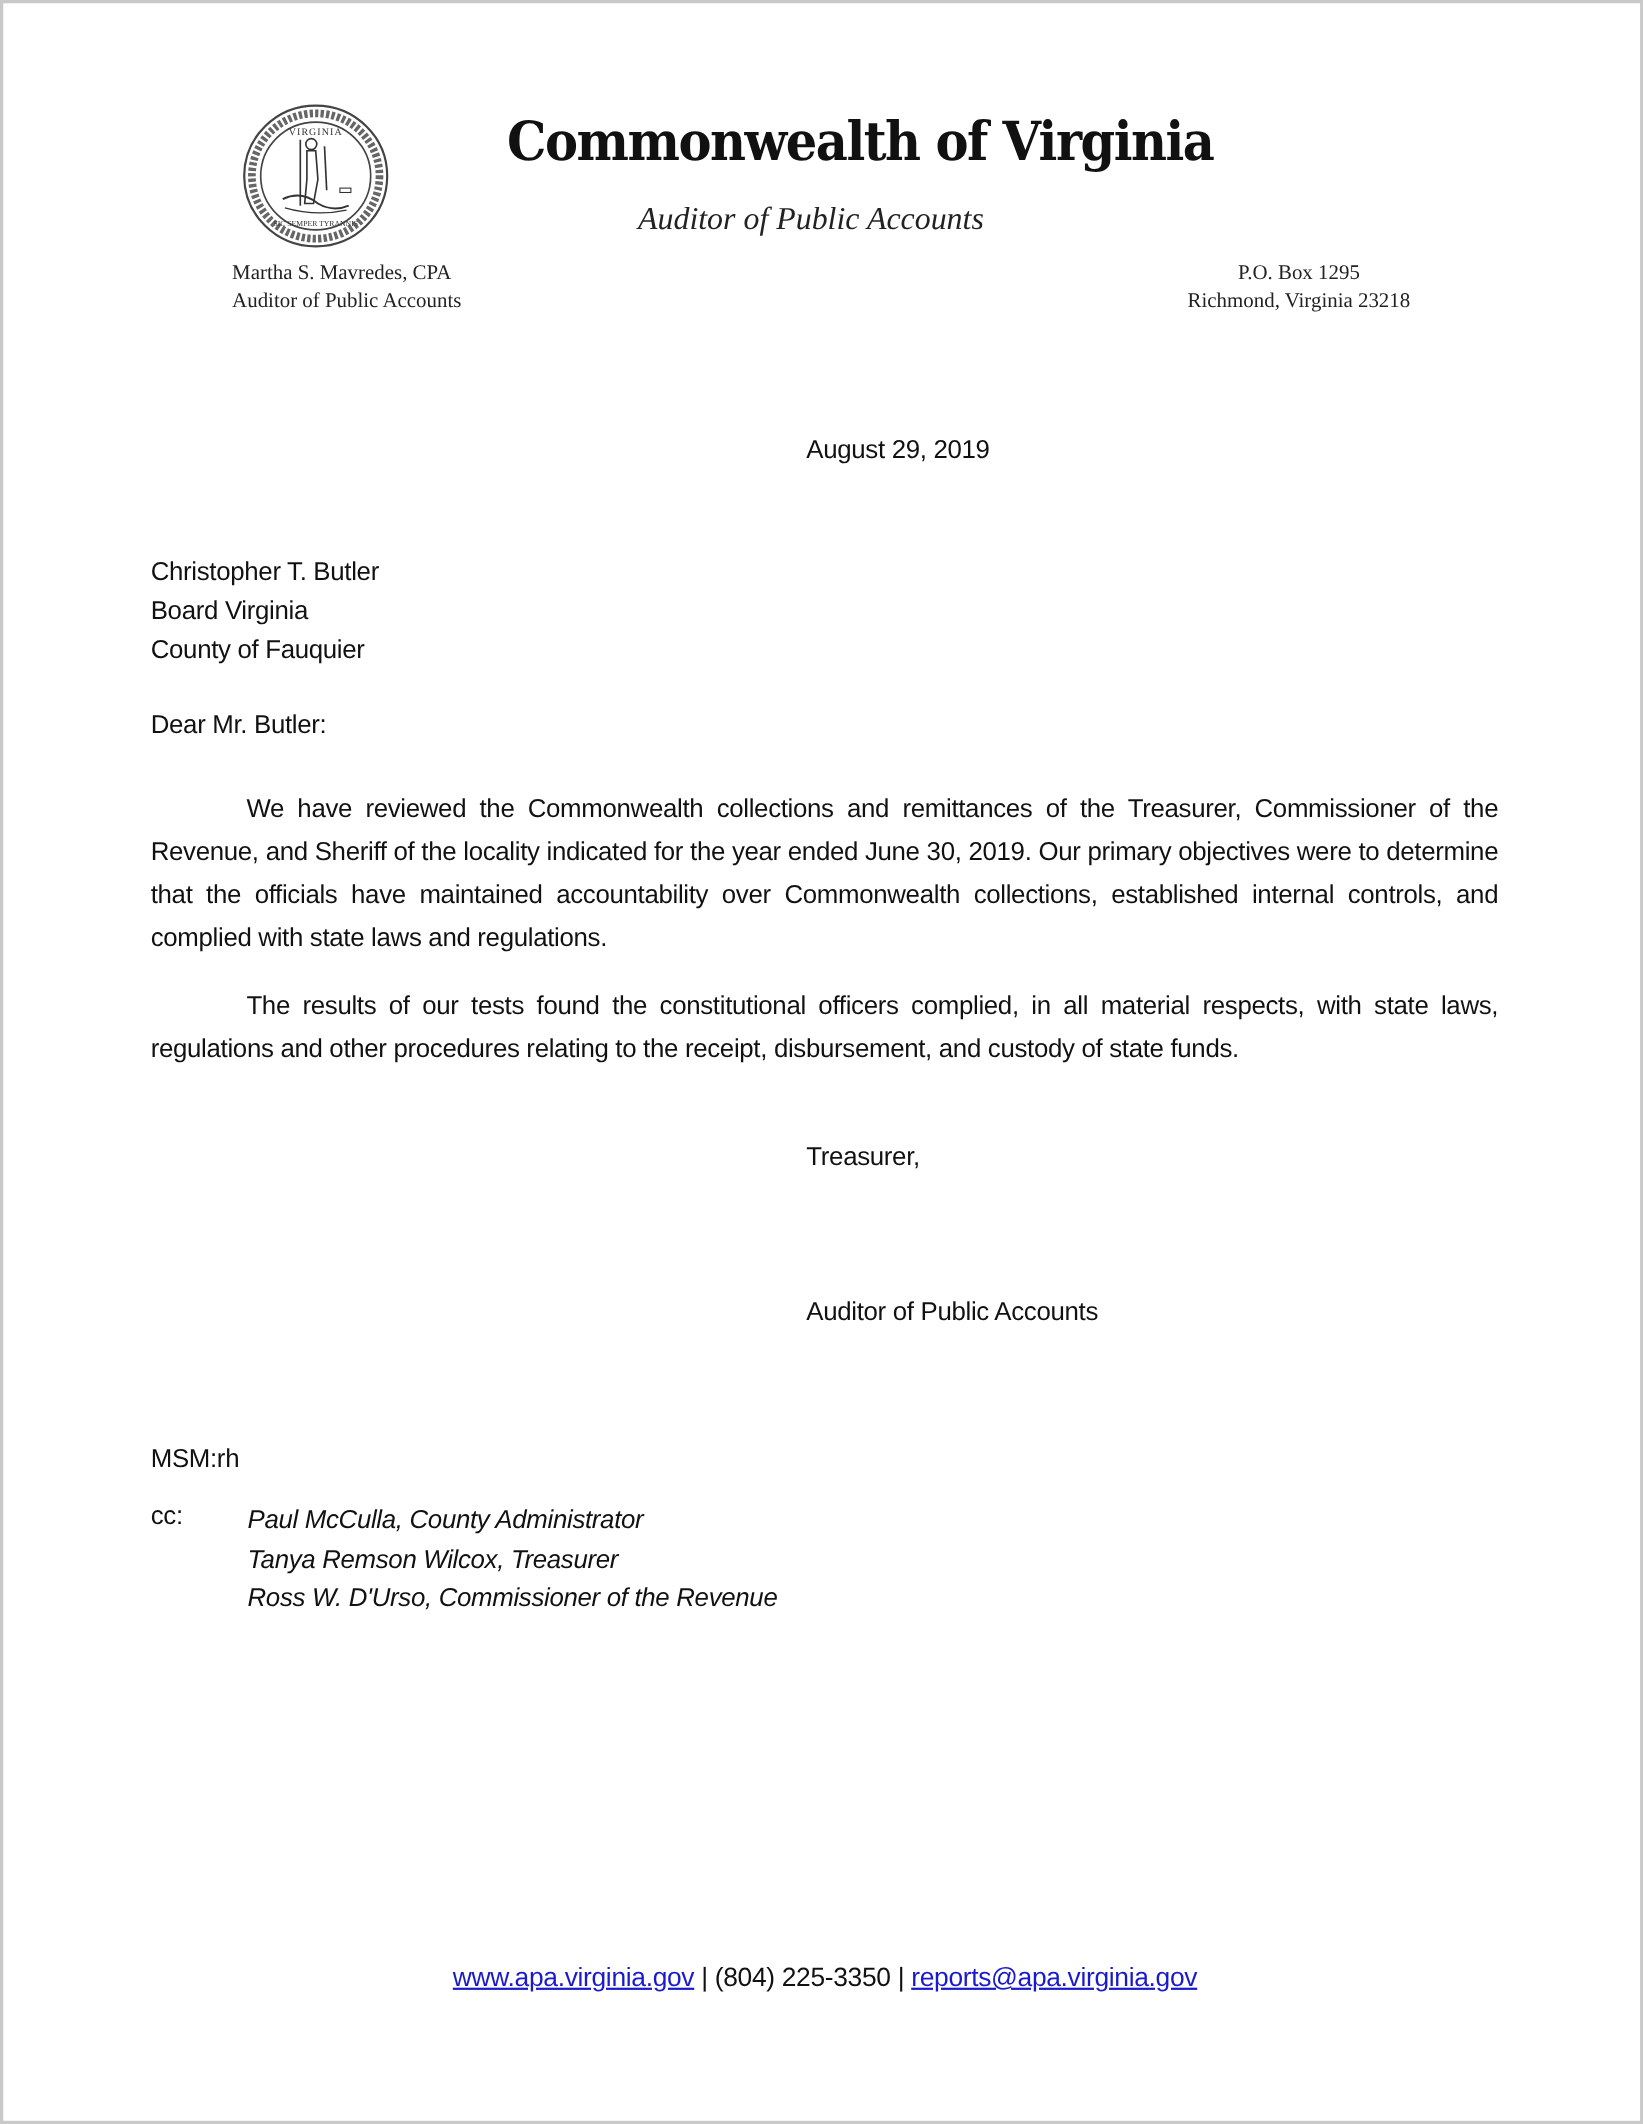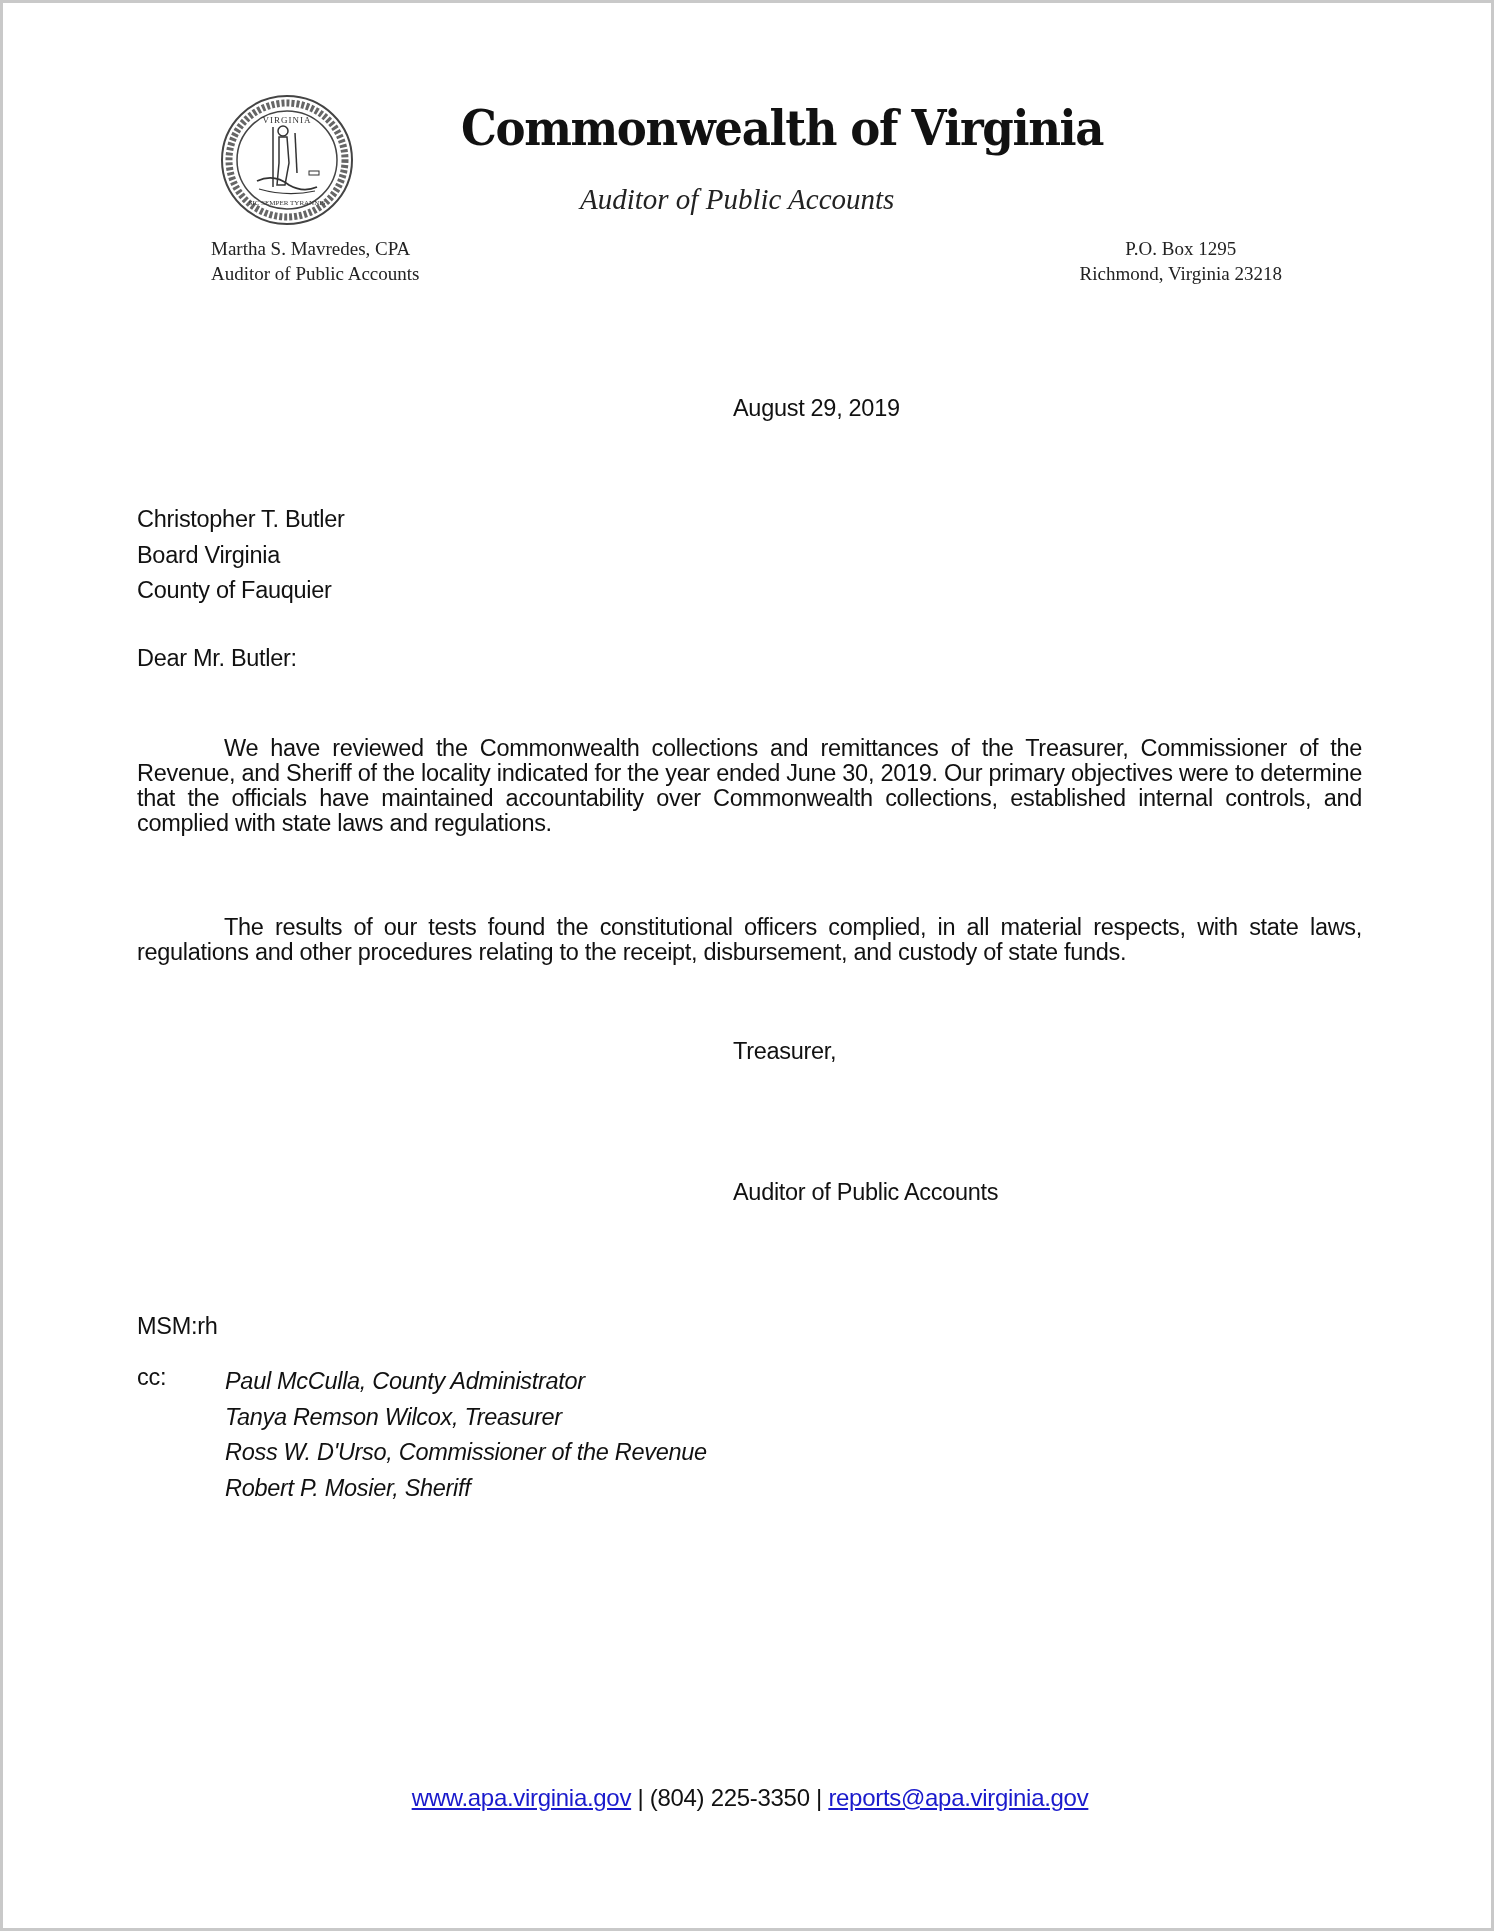--- a/index.html
+++ b/index.html
@@ -25,22 +25,22 @@
     font-family:"Liberation Serif",serif; font-style:italic; font-size:29px; color:#222;
   }
   .lh-left { left:208px; font-size:19px; line-height:25px; top:233px; color:#222; }
   .lh-right { right:209px; font-size:19px; line-height:25px; top:233px; text-align:center; color:#222; }
 
   
   .date { left:730px; top:392px; }
   .recipient { left:134px; top:499px; line-height:35.7px; }
   .salutation { left:134px; top:642px; }
   .para {
-    position:absolute; left:134px; width:1225px; line-height:25px;
-    text-align:justify; text-align-last:left; white-space:normal;margin-top:20px;
+    position:absolute; left:134px; width:1225px; line-height:39px;
+    text-align:justify; text-align-last:left; white-space:normal;
   }
   .para .indent { display:inline-block; width:87px; }
   .p1 { top:713px; }
   .p2 { top:892px; }
   .closing { left:730px; top:1035px; }
   .signer { left:730px; top:1176px; }
   .initials { left:134px; top:1310px; }
   .cc-label { left:134px; top:1361px; }
   .cc-list { left:222px; top:1361px; line-height:35.7px;font-style:italic; }
 
@@ -99,20 +99,19 @@
 
   <div class="abs sans closing">Treasurer,</div>
   <div class="abs sans signer">Auditor of Public Accounts</div>
   <div class="abs sans initials">MSM:rh</div>
 
   <div class="abs sans cc-label">cc:</div>
   <div class="abs sans cc-list">
     <div>Paul McCulla, County Administrator</div>
     <div>Tanya Remson Wilcox, Treasurer</div>
     <div>Ross W. D'Urso, Commissioner of the Revenue</div>
-    <div>Robert P. Mosier, Sheriff</div>
   </div>
 
   <div class="footer">
     <a>www.apa.virginia.gov</a><span> | </span><span>(804) 225-3350</span><span> | </span><a>reports@apa.virginia.gov</a>
   </div>
 
 </div>
 
 </body></html>

